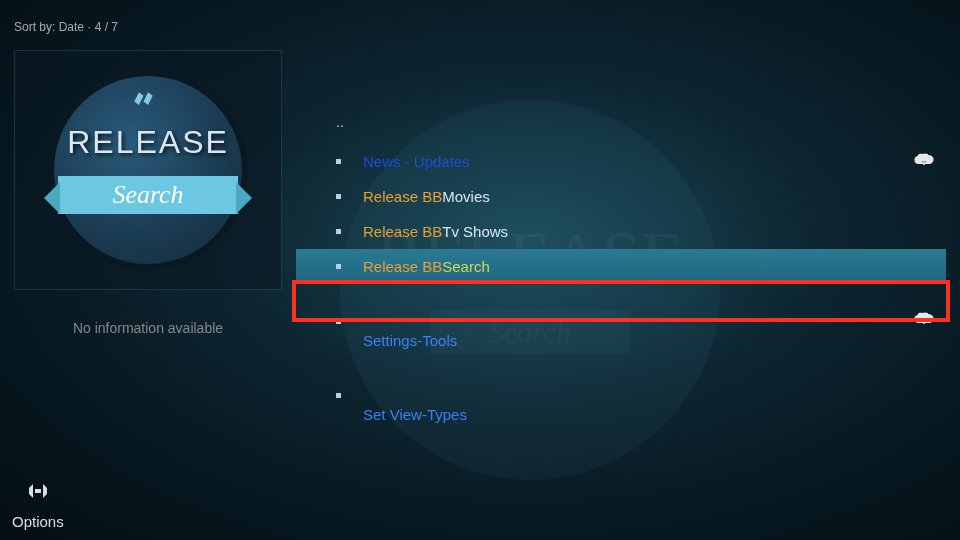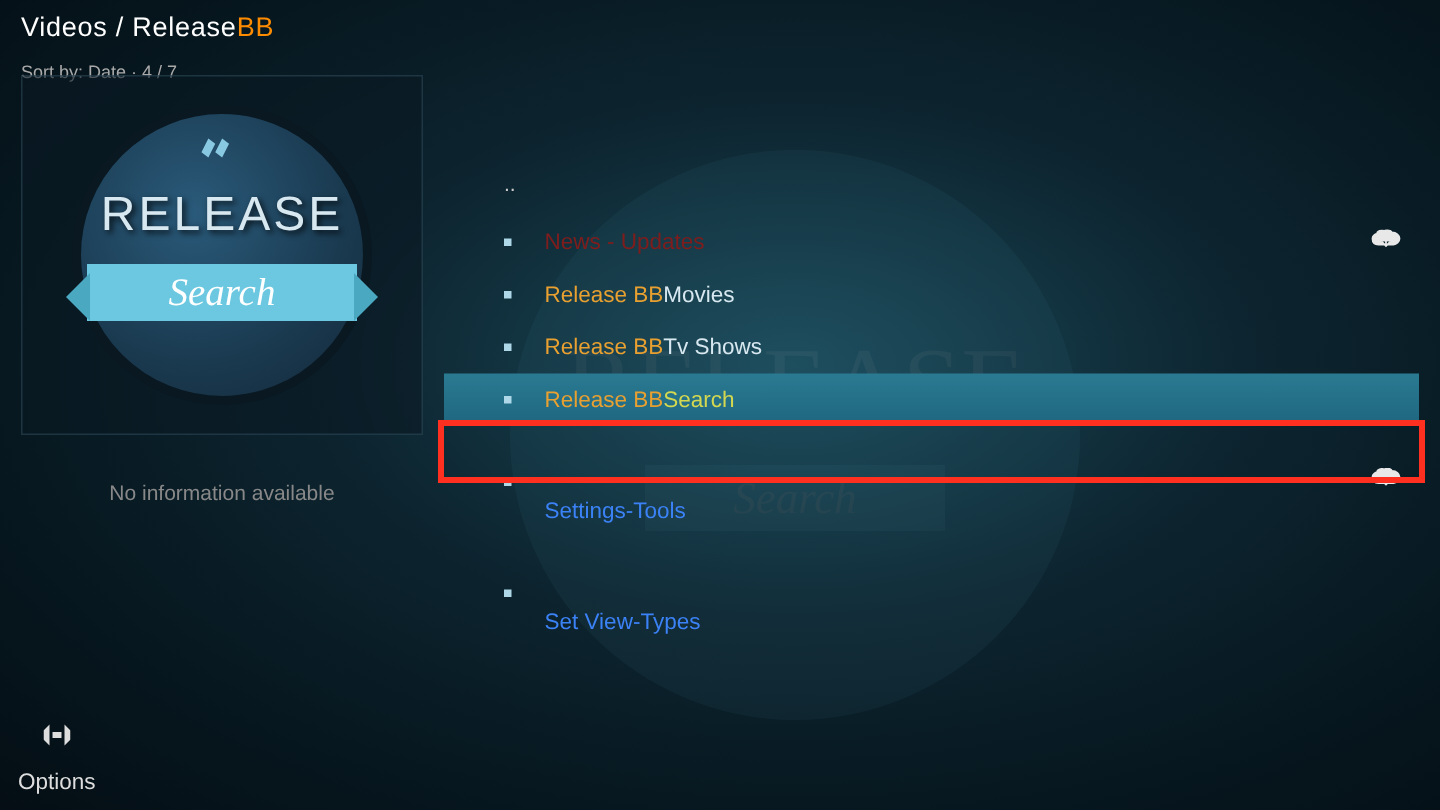--- a/index.html
+++ b/index.html
@@ -112,21 +112,21 @@
     .highlight-box {
       position: absolute;
       left: 292px;
       top: 280px;
       width: 658px;
       height: 42px;
       border: 4px solid #ff3020;
       pointer-events: none;
       z-index: 10;
     }
-    .c-green { color: #7f1d1d; text-align: right; }
+    .c-green { color: #1d4ed8; text-align: right; }
     .c-orange { color: #e8a030; }
     .c-white { color: #d8e8f0; }
     .c-cyan { color: #3b82f6; margin-top: 39px; }
     .c-yellow { color: #d4d850; }
     .dl-icon {
       position: absolute;
       right: 12px;
       top: 50%;
       transform: translateY(-50%);
     }
@@ -184,23 +184,20 @@
   <svg viewBox="0 0 420 420">
     <circle cx="210" cy="210" r="190" fill="#4a8aa0"></circle>
     <text x="210" y="200" text-anchor="middle" font-family="Impact" font-size="70" fill="#d0e0e8">RELEASE</text>
     <rect x="110" y="230" width="200" height="44" fill="#80d0e8"></rect>
     <text x="210" y="262" text-anchor="middle" font-family="cursive" font-style="italic" font-size="30" fill="#fff">Search</text>
   </svg>
 </div>
 
 <div class="header">
   <div>
-    <div class="breadcrumb">
-      <span>Videos / Release</span><span class="accent">BB</span>
-    </div>
     <div class="sortby">Sort by: Date  ·  4 / 7</div>
   </div>
 </div>
 
 <div class="sidebar">
   <div class="thumb-box">
     <div class="thumb-inner">
       <svg viewBox="0 0 200 200" style="position:absolute;top:14px;left:78px;width:46px;height:46px;">
         <path d="M10 50 L30 10 L50 25 L30 65 Z M50 50 L70 10 L90 25 L70 65 Z" fill="#88c8e0"></path>
       </svg>

